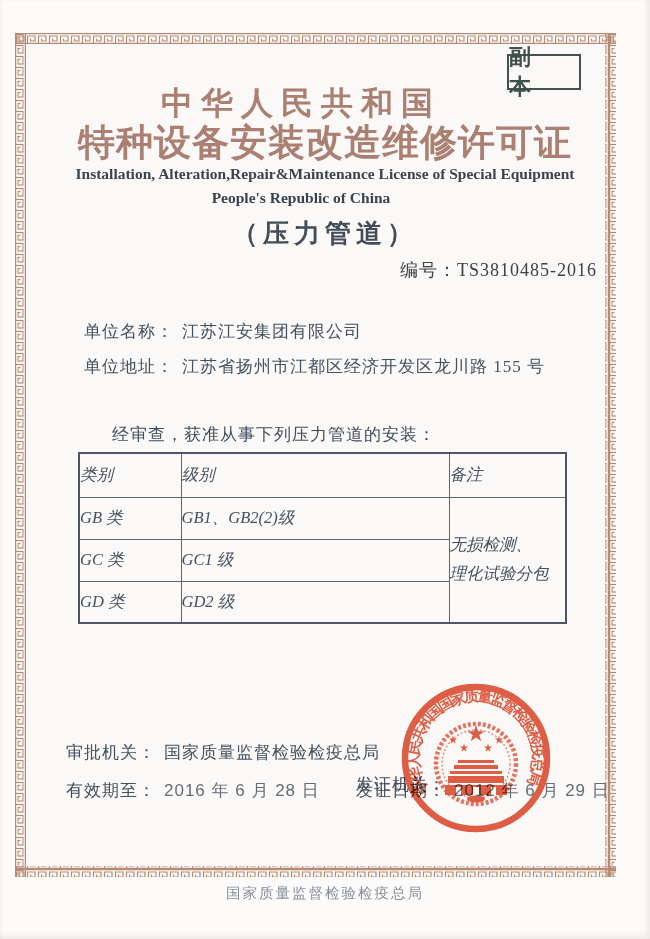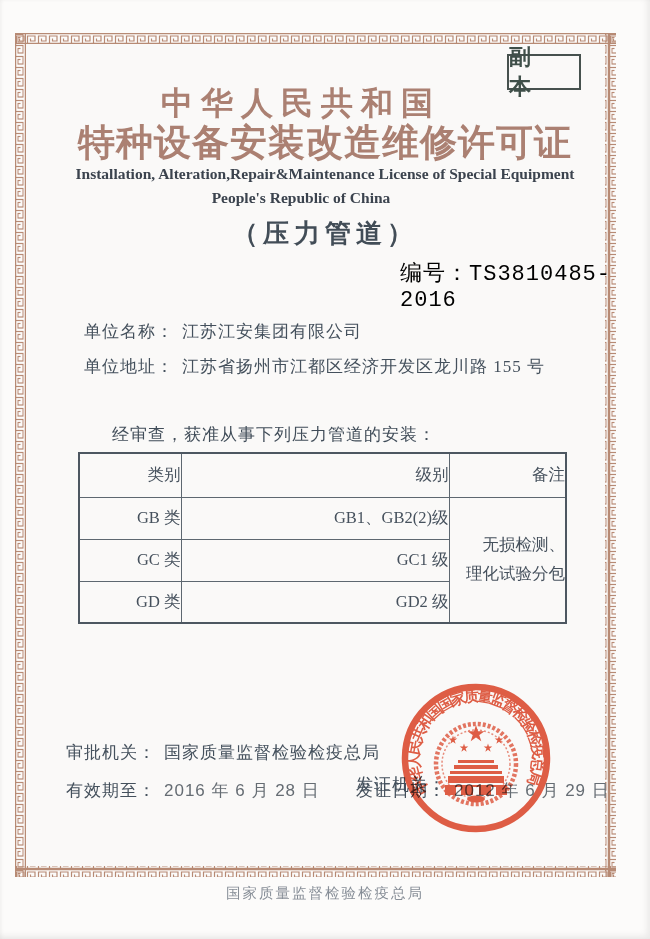--- a/index.html
+++ b/index.html
@@ -44,41 +44,42 @@
   .title-en2{
     left:0;top:189px;width:602px;text-align:center;
     font-size:15.5px;font-weight:bold;color:#3b434e;
   }
   .scope{
     left:0;top:216px;width:650px;text-align:center;
     font-size:26px;font-weight:bold;color:#424d57;letter-spacing:5px;
   }
   .license-no{
     left:400px;top:258px;
-    font-size:22px;color:#000000;letter-spacing:1px;font-family:Liberation Mono, monospace;
+    font-size:18px;color:#404040;letter-spacing:1px;
   }
   .field-line{font-size:17px;color:#44505c;letter-spacing:1px;}
   .line-name{left:84px;top:320px;}
   .line-addr{left:84px;top:355px;}
   .field-line .val{margin-left:8px;}
   .intro{
     left:112px;top:423px;
     font-size:17px;color:#414d59;letter-spacing:1px;
   }
   
   table.lic{
     position:absolute;left:78px;top:452px;
     width:487px;border-collapse:collapse;table-layout:fixed;
     font-size:16.5px;color:#46515d;
     border:2px solid #4d5761;
   }
   table.lic td,table.lic th{
     border:1.2px solid #5d6770;
-    text-align:right;font-weight:normal;
+    text-align:left;font-weight:normal;
     padding:0;
+    font-style:italic;
   }
   table.lic .h-row{height:44px;}
   table.lic .d-row{height:42px;}
   td.remark-cell{
     text-align:left;padding:0 0 0 12px;line-height:1.75;
   }
   
   .line-approval{left:66px;top:741px;}
   .line-issuer{left:356px;top:741px;margin-top:32px;}
   .line-valid{left:66px;top:779px;}

